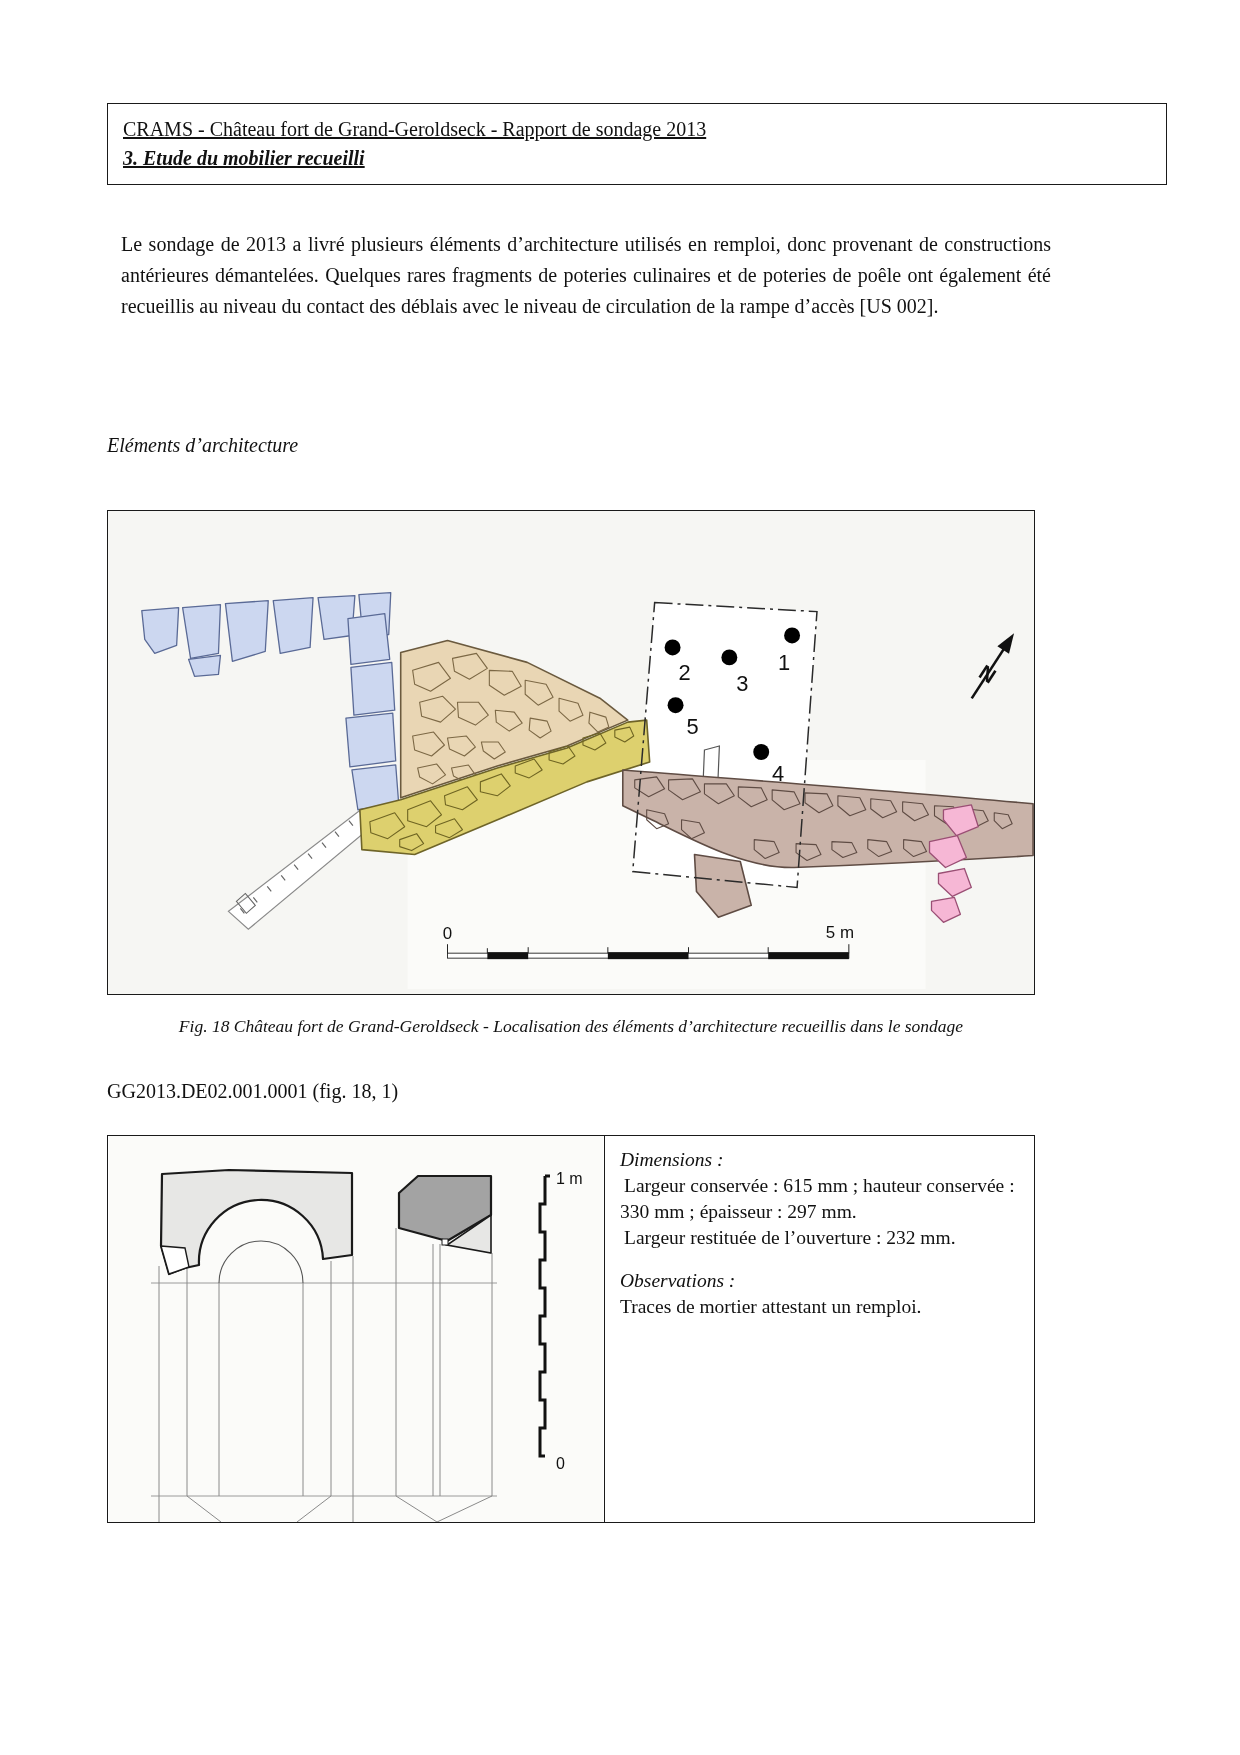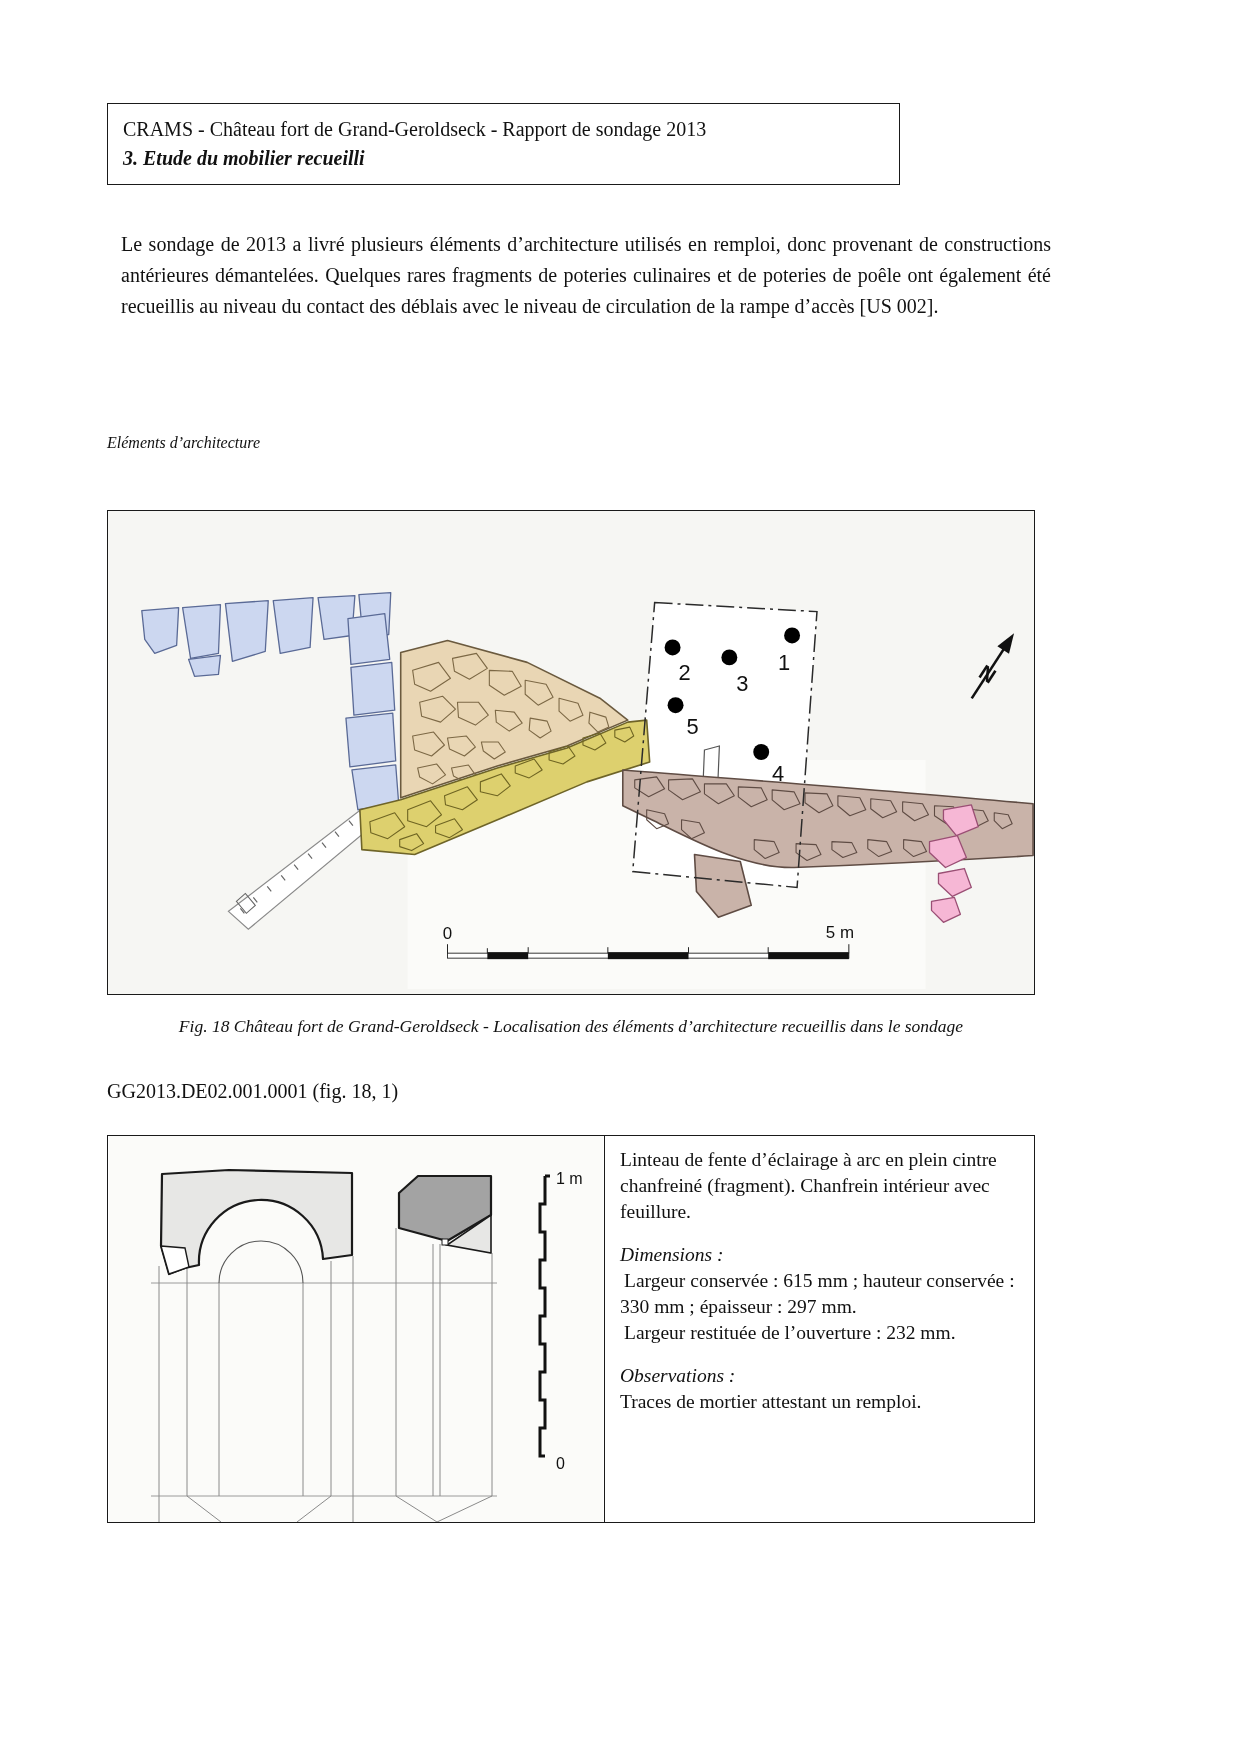--- a/index.html
+++ b/index.html
@@ -3,32 +3,32 @@
 <meta charset="utf-8">
 <style>
   html,body{margin:0;padding:0;background:#ffffff;}
   .page{
     position:relative;width:1240px;height:1755px;margin:0 auto;background:#ffffff;
     font-family:"Liberation Serif", serif;color:#111;overflow:hidden;
   }
   .abs{position:absolute;}
   
   .header-box{
-    left:107px;top:103px;width:793px;height:82px;border:1.6px solid #1a1a1a;
-    box-sizing:border-box;padding:11px 15px 0 15px;
+    left:107px;top:103px;width:1060px;height:82px;border:1.6px solid #1a1a1a;
+    box-sizing:border-box;padding:11px 15px 0 15px;text-decoration:underline;
   }
   .header-line1{font-size:20px;line-height:28px;}
   .header-line2{font-size:20px;line-height:30px;font-weight:bold;font-style:italic;}
   
   .intro{
     left:121px;top:229px;width:930px;font-size:20px;line-height:31px;
     text-align:justify;
   }
   .section-heading{
-    left:107px;top:434px;font-size:16px;font-style:italic;
+    left:107px;top:434px;font-size:20px;font-style:italic;
   }
   
   .figure-box{
     left:107px;top:510px;width:928px;height:485px;border:1.6px solid #1a1a1a;
     box-sizing:border-box;background:#f7f7f4;
   }
   .figure-box svg{display:block;width:100%;height:100%;}
   .fig-label{font-family:"Liberation Sans", sans-serif;}
   .figure-caption{
     left:107px;top:1014px;width:928px;text-align:center;font-size:17.5px;line-height:24px;font-style:italic;
@@ -230,21 +230,20 @@
 
         <g>
           <path d="M436,40 h5 M436,40 v28 h-5 v28 h5 v28 h-5 v28 h5 v28 h-5 v28 h5 v28 h-5 v28 h5 v28 h-5 v28 h5" stroke="#111" stroke-width="3" fill="none"></path>
           <text class="fig-label" x="447" y="48" font-size="16" fill="#111">1 m</text>
           <text class="fig-label" x="447" y="333" font-size="16" fill="#111">0</text>
         </g>
       </svg>
     </div>
 
     <div class="artifact-text">
-      <p>Linteau de fente d’éclairage à arc en plein cintre chanfreiné (fragment). Chanfrein intérieur avec feuillure.</p>
       <p><span class="lbl-italic">Dimensions :</span><br>
         <span class="dim-line">Largeur conservée : 615 mm ; hauteur conservée : 330 mm ; épaisseur : 297 mm.</span><br>
         <span class="dim-line">Largeur restituée de l’ouverture : 232 mm.</span></p>
       <p><span class="lbl-italic">Observations :</span><br>
         <span>Traces de mortier attestant un remploi.</span></p>
     </div>
   </div>
 
 </div>
 

